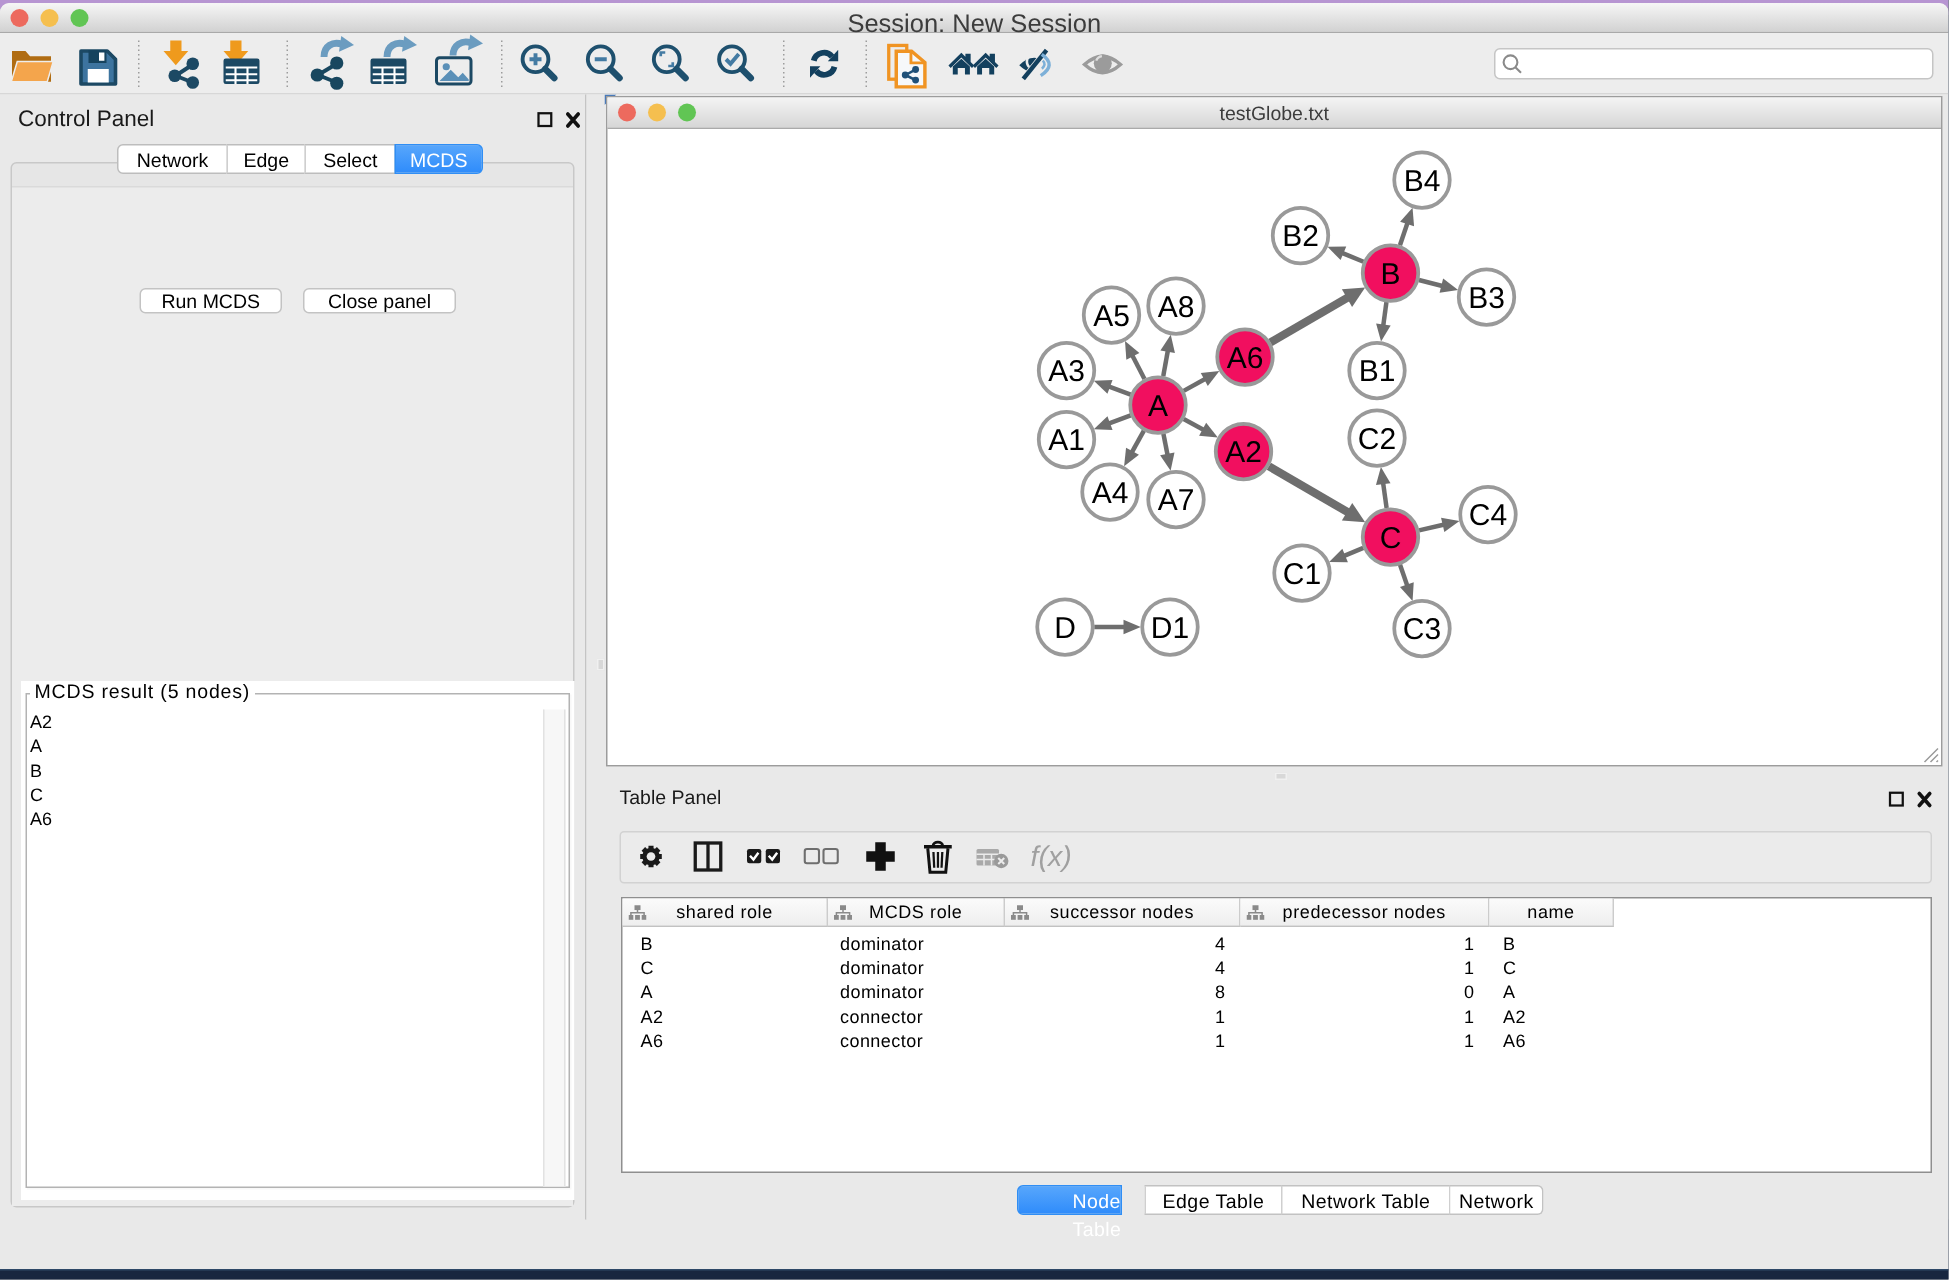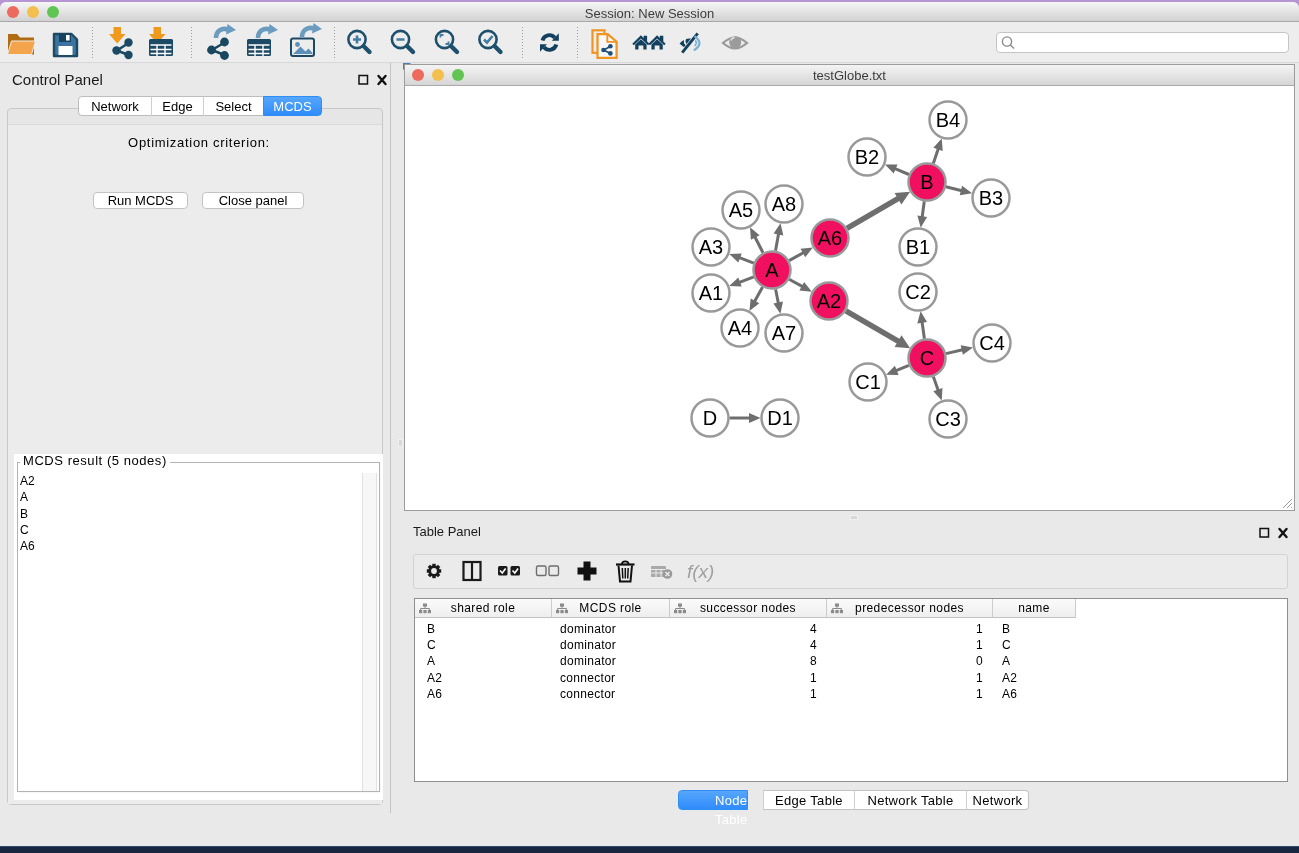--- a/index.html
+++ b/index.html
@@ -3,21 +3,21 @@
 <meta charset="utf-8">
 <style>
 * { margin:0; padding:0; box-sizing:border-box; }
 html,body { width:1299px; height:853px; overflow:hidden; }
 body { background:#18263f; font-family:"Liberation Sans", sans-serif; position:relative; }
 .abs { position:absolute; }
 #desktop-top { left:0; top:0; width:1299px; height:10px; background:#b795d2; }
 #win { left:0; top:2px; width:1299px; height:844px; background:#e9e9e9; border-radius:6px 6px 0 0; overflow:hidden; }
 #titlebar { left:0; top:0; width:1299px; height:20px; background:linear-gradient(#f6f6f6,#d2d2d2); border-bottom:1px solid #a9a9a9; border-radius:6px 6px 0 0; }
 .tl { width:12px; height:12px; border-radius:50%; top:3px; } #titlebar .tl { top:4px; }
-#title-text { width:100%; top:3.5px; text-align:center; font-size:13px; color:#3c3c3c; }
+#title-text { width:100%; top:3.5px; text-align:center; font-size:17px; color:#3c3c3c; }
 #toolbar { left:0; top:20px; width:1299px; height:41px; background:#ededed; border-bottom:1px solid #d7d7d7; }
 #searchbox { left:996px; top:10px; width:293px; height:21px; background:#ffffff; border:1px solid #c5c5c5; border-radius:4px; }
 #controlpanel { left:0; top:61px; width:391px; height:750px; background:#e9e9e9; border-right:1px solid #c4c4c4; }
 #rightarea { left:391px; top:61px; width:908px; height:750px; background:#e9e9e9; }
 #statusbar { left:0; top:813px; width:1299px; height:31px; background:#ededed; border-top:1px solid #c6c6c6; }
 #darkstrip { left:0; top:846px; width:1299px; height:7px; background:#18263f; border-top:1px solid #2e4867; }
 #cp-title { left:12px; top:8px; font-size:15px; color:#1a1a1a; }
 #cp-tabbox { left:7px; top:45px; width:376px; height:697px; background:#e6e6e6; border:1px solid #c8c8c8; border-radius:4px; }
 #cp-inner { left:8px; top:61px; width:374px; height:680px; background:#ececec; border-top:1px solid #dadada; }
 .cptab { top:33px; height:20px; background:#ffffff; border:1px solid #bdbdbd; font-size:13px; color:#000; text-align:center; line-height:19px; }
@@ -201,21 +201,20 @@
     <svg class="abs" style="left:357px; top:11px;" width="32" height="12" viewBox="0 0 32 12">
       <rect x="2" y="1.5" width="8.5" height="8.5" fill="none" stroke="#111" stroke-width="1.5"></rect>
       <path d="M21.5 2 L28.5 10 M28.5 2 L21.5 10" stroke="#111" stroke-width="2.4" stroke-linecap="round"></path>
     </svg>
     <div class="abs" id="cp-tabbox"></div>
     <div class="abs" id="cp-inner"></div>
     <div class="abs cptab" style="left:78px;  width:74px; border-radius:4px 0 0 4px;">Network</div>
     <div class="abs cptab" style="left:151px; width:53px; border-left:1px solid #cfcfcf;">Edge</div>
     <div class="abs cptab" style="left:203px; width:61px; border-left:1px solid #cfcfcf;">Select</div>
     <div class="abs cptab" style="left:263px; width:59px; border:1px solid #2f8ef5; background:linear-gradient(#57a6fc,#2f8cfb); color:#fff; border-radius:0 4px 4px 0;">MCDS</div>
-    <div class="abs" id="opt-label">Optimization criterion:</div>
     <div class="abs btn" style="left:93px; width:95px;">Run MCDS</div>
     <div class="abs btn" style="left:202px; width:102px;">Close panel</div>
     <div class="abs" id="group-white">
       <div class="abs" id="group-border"></div>
       <div class="abs" id="group-label">MCDS result (5 nodes)</div>
       <div class="abs" id="mcds-list">
         <div class="li">A2</div>
           <div class="li">A</div>
           <div class="li">B</div>
           <div class="li">C</div>

